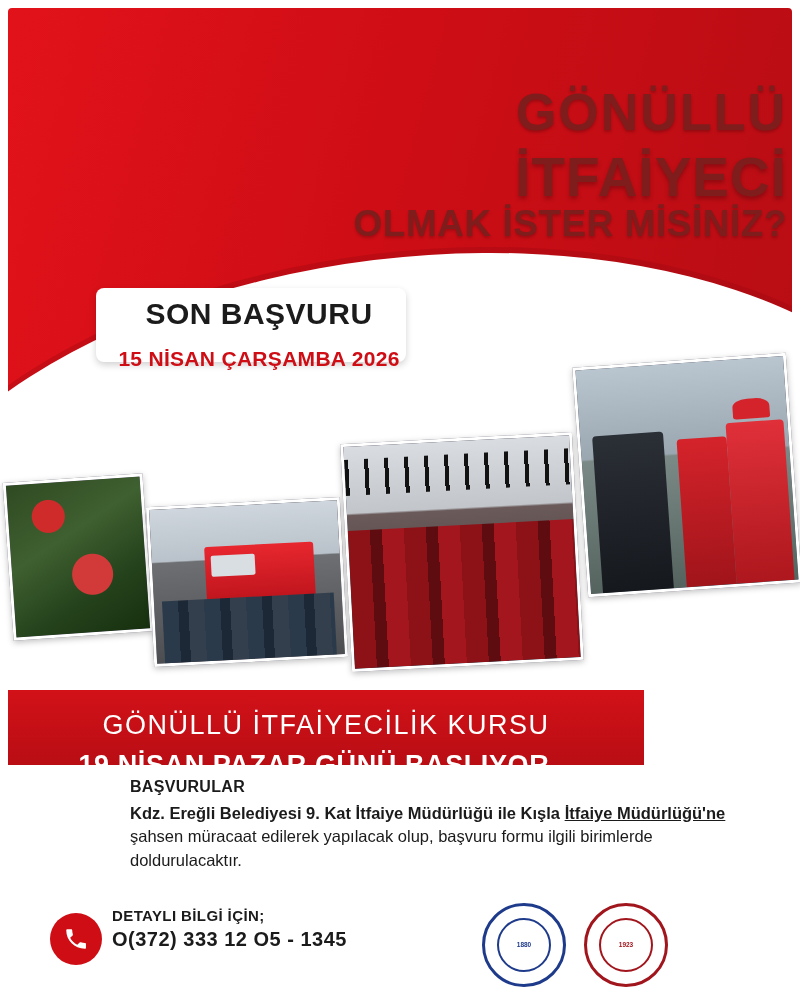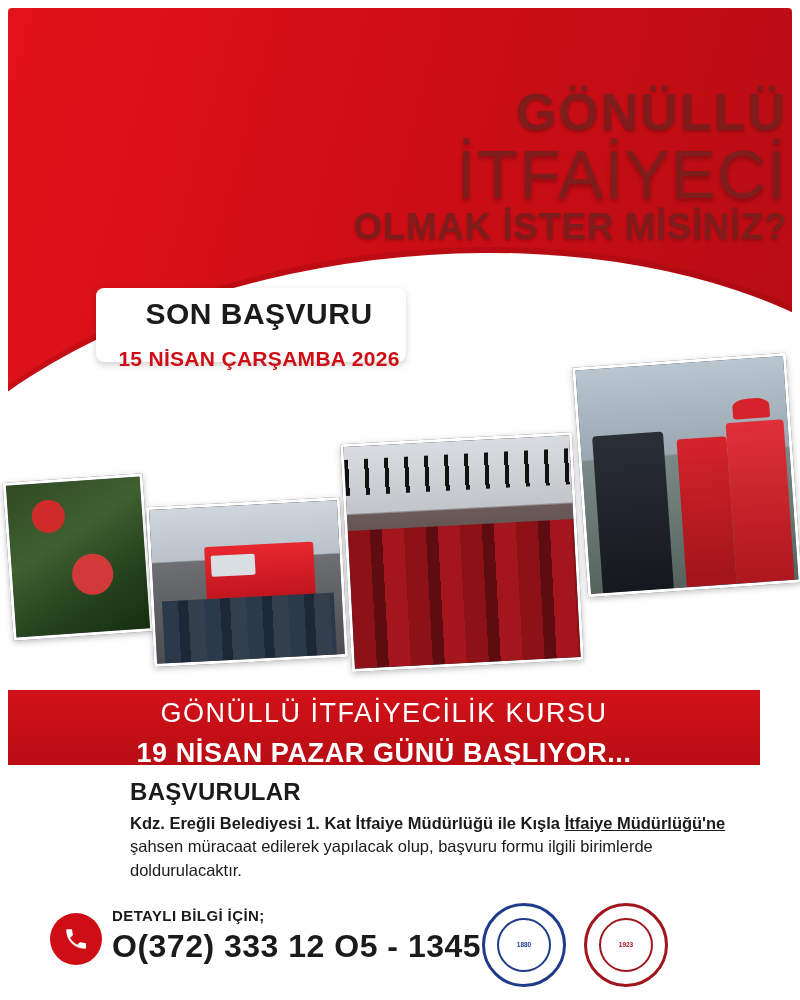--- a/index.html
+++ b/index.html
@@ -63,24 +63,24 @@
     z-index: 6;
     line-height: 1;
   }
   .h-line1 {
     font-size: 52px;
     font-weight: 700;
     letter-spacing: 2px;
     text-shadow: 0 2px 3px rgba(0,0,0,.22);
   }
   .h-line2 {
-    font-size: 68px;
-    font-weight: 400;
+    font-size: 55px;
+    font-weight: 700;
     letter-spacing: 1px;
-    margin-top: 2px;
+    margin-top: 12px;
     text-shadow: 0 3px 4px rgba(0,0,0,.25);
   }
   .h-line3 {
     font-size: 37px;
     font-weight: 700;
     letter-spacing: .5px;
     text-shadow: 0 2px 3px rgba(0,0,0,.2);
   }
 
   
@@ -156,54 +156,54 @@
       background: linear-gradient(180deg,#d5232b 0%, #a0141a 100%); border-radius:4px 4px 0 0; }
   .ph4 .red2 { position:absolute; left:70%; top:28%; width:28%; height:72%;
       background: linear-gradient(180deg,#e0303a 0%, #ad171d 100%); border-radius:4px 4px 0 0; }
   .ph4 .cap  { position:absolute; left:74%; top:18%; width:18%; height:9%;
       background:#d5232b; border-radius:40% 40% 10% 10%; }
 
   
   .band {
     position: absolute;
     left: 8px; top: 690px;
-    width: 752px; height: 75px;
+    width: 636px; height: 75px;
     background: linear-gradient(180deg,#d21118 0%, #b90d14 100%);
     color: #fff;
     text-align: center;
     z-index: 9;
-    padding-top: 8px;
+    padding-top: 20px;
   }
   .band .b1 { font-size: 27px; font-weight: 400; letter-spacing: 1.5px; }
   .band .b2 { font-size: 27px; font-weight: 700; letter-spacing: .6px; margin-top: 9px; }
 
   
   .body-block {
     position: absolute;
     left: 130px; top: 778px;
     width: 600px;
     color: #1b1b1b;
     z-index: 9;
   }
-  .body-title { font-size: 24px; font-weight: 700; letter-spacing: .3px; }
+  .body-title { font-size: 16px; font-weight: 700; letter-spacing: .3px; }
   .body-text  { font-size: 16.5px; line-height: 1.42; margin-top: 6px; }
   .body-text b { font-weight: 700; }
   .body-text u { text-decoration: underline; }
 
   
   .footer { position: absolute; left: 0; top: 895px; width: 716px; height: 105px; z-index: 9; }
   .phone-circle {
     position: absolute; left: 50px; top: 18px;
     width: 52px; height: 52px; border-radius: 50%;
     background: #cf0d15; display: flex; align-items: center; justify-content: center;
   }
   .phone-circle svg { width: 26px; height: 26px; fill: #fff; }
   .contact { position: absolute; left: 112px; top: 12px; }
   .contact .c1 { font-size: 15px; font-weight: 700; color: #1b1b1b; letter-spacing: .4px; }
-  .contact .c2 { font-size: 32px; font-weight: 700; color: #1b1b1b; margin-top: 4px; letter-spacing: .5px; }
+  .contact .c2 { font-size: 20px; font-weight: 700; color: #1b1b1b; margin-top: 4px; letter-spacing: .5px; }
 
   .logos { position: absolute; right: 48px; top: 8px; display: flex; gap: 18px; align-items: center; }
   .logo { width: 84px; height: 84px; position: relative; }
   .logo .seal {
     width: 84px; height: 84px; border-radius: 50%;
     border: 3px solid #1e3a8a;
     display: flex; align-items: center; justify-content: center;
     background: #ffffff;
     font-size: 7px; text-align: center; color: #1e3a8a; font-weight: 700;
     line-height: 1.15; padding: 4px;
@@ -266,21 +266,21 @@
   </div>
 
   <div class="band">
     <div class="b1">GÖNÜLLÜ İTFAİYECİLİK KURSU</div>
     <div class="b2">19 NİSAN PAZAR GÜNÜ BAŞLIYOR...</div>
   </div>
 
   <div class="body-block">
     <div class="body-title">BAŞVURULAR</div>
     <div class="body-text">
-      <b>Kdz. Ereğli Belediyesi 1. Kat İtfaiye Müdürlüğü ile Kışla</b>
+      <b>Kdz. Ereğli Belediyesi 9. Kat İtfaiye Müdürlüğü ile Kışla</b>
       <b><u>İtfaiye Müdürlüğü'ne</u></b><span> şahsen müracaat edilerek yapılacak olup, başvuru formu ilgili birimlerde doldurulacaktır.</span>
     </div>
   </div>
 
   <div class="footer">
     <div class="phone-circle">
       <svg viewBox="0 0 24 24" aria-hidden="true">
           <path d="M6.6 10.8c1.4 2.8 3.8 5.1 6.6 6.6l2.2-2.2c.3-.3.7-.4 1.1-.2 1.2.4 2.4.6 3.7.6.6 0 1 .4 1 1V20c0 .6-.4 1-1 1C10.6 21 3 13.4 3 4c0-.6.4-1 1-1h3.5c.6 0 1 .4 1 1 0 1.3.2 2.5.6 3.7.1.4 0 .8-.2 1.1l-2.3 2z"></path>
         </svg>
     </div>

